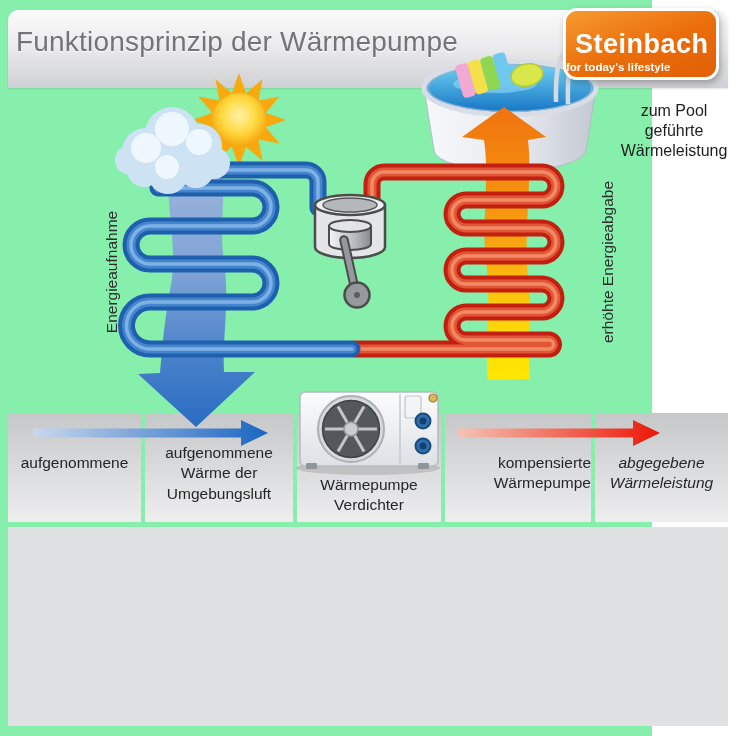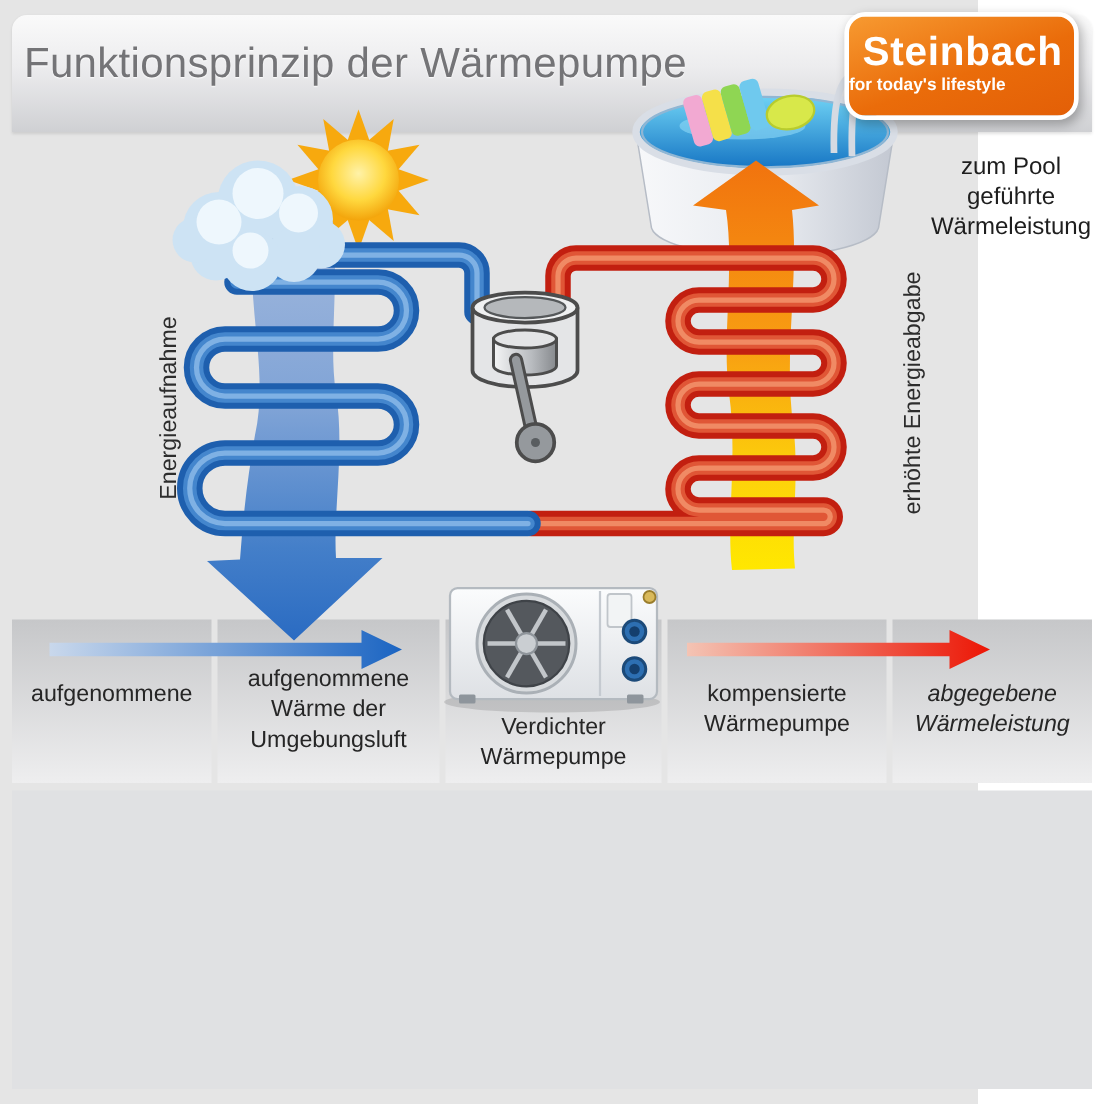--- a/index.html
+++ b/index.html
@@ -1,45 +1,45 @@
 <!DOCTYPE html>
 <html><head>
 <meta charset="utf-8">
 <style>
   html,body{margin:0;padding:0;}
   body{width:736px;height:736px;background:#ffffff;font-family:"Liberation Sans",sans-serif;overflow:hidden;}
-  .canvas{position:relative;width:652px;height:736px;background:#e5e5e5;}
+  .canvas{position:relative;width:652px;height:736px;background:#86efac;}
 
   .header{position:absolute;left:8px;top:10px;width:720px;height:78px;
     border-radius:10px 10px 0 0;
     background:linear-gradient(#fafafa,#ececee 45%,#cfd0d3);
     box-shadow:0 1px 2px rgba(0,0,0,.10);z-index:1;}
   .title{position:absolute;left:16px;top:26px;font-size:28px;color:#747477;
     text-shadow:0 1px 1px #ffffff;white-space:nowrap;z-index:2;letter-spacing:.2px;}
 
   .logo{position:absolute;left:563px;top:8px;width:150px;height:66px;z-index:10;
     border-radius:14px;border:3px solid #ffffff;
     background:linear-gradient(160deg,#f79a31,#ea6c0a 55%,#e35f07);
     box-shadow:2px 3px 7px rgba(0,0,0,.28);}
-  .logo .brand{color:#ffffff;font-weight:bold;font-size:27px;padding:8px 0 0 9px;letter-spacing:.5px;}
+  .logo .brand{color:#ffffff;font-weight:bold;font-size:27px;padding:18px 0 0 9px;letter-spacing:.5px;}
   .logo .tagline{color:#ffffff;font-weight:bold;font-size:11.5px;padding-right:11px;margin-top:1px;}
 
   .panel{position:absolute;top:413px;height:109px;z-index:1;
     background:linear-gradient(#c6c7c9,#eeeeef);}
   .p1{left:8px;width:133px;}
   .p2{left:145px;width:148px;}
   .p3{left:297px;width:144px;}
   .p4{left:445px;width:146px;}
   .p5{left:595px;width:133px;}
   .panel-label{position:absolute;left:0;width:100%;text-align:center;
     font-size:15.5px;line-height:1.32;color:#262626;}
   .p1 .panel-label{top:40px;}
   .p2 .panel-label{top:30px;}
   .p3 .panel-label{top:62px;}
-  .p4 .panel-label{top:40px;}
+  .p4 .panel-label{top:40px;text-align:right;}
   .p5 .panel-label{top:40px;font-style:italic;}
 
   .footer{position:absolute;left:8px;top:527px;width:720px;height:199px;background:#e0e1e3;z-index:1;}
 
   .diagram-svg{position:absolute;left:0;top:0;width:736px;height:736px;z-index:5;pointer-events:none;}
   svg text{font-family:"Liberation Sans",sans-serif;}
 </style>
 </head>
 <body>
 
@@ -60,22 +60,22 @@
   </div>
   <div class="panel p2">
     <div class="panel-label">
       <div>aufgenommene</div>
       <div>Wärme der</div>
       <div>Umgebungsluft</div>
     </div>
   </div>
   <div class="panel p3">
     <div class="panel-label">
+      <div>Wärmepumpe</div>
       <div>Verdichter</div>
-      <div>Wärmepumpe</div>
     </div>
   </div>
   <div class="panel p4">
     <div class="panel-label">
       <div>kompensierte</div>
       <div>Wärmepumpe</div>
     </div>
   </div>
   <div class="panel p5">
     <div class="panel-label">

